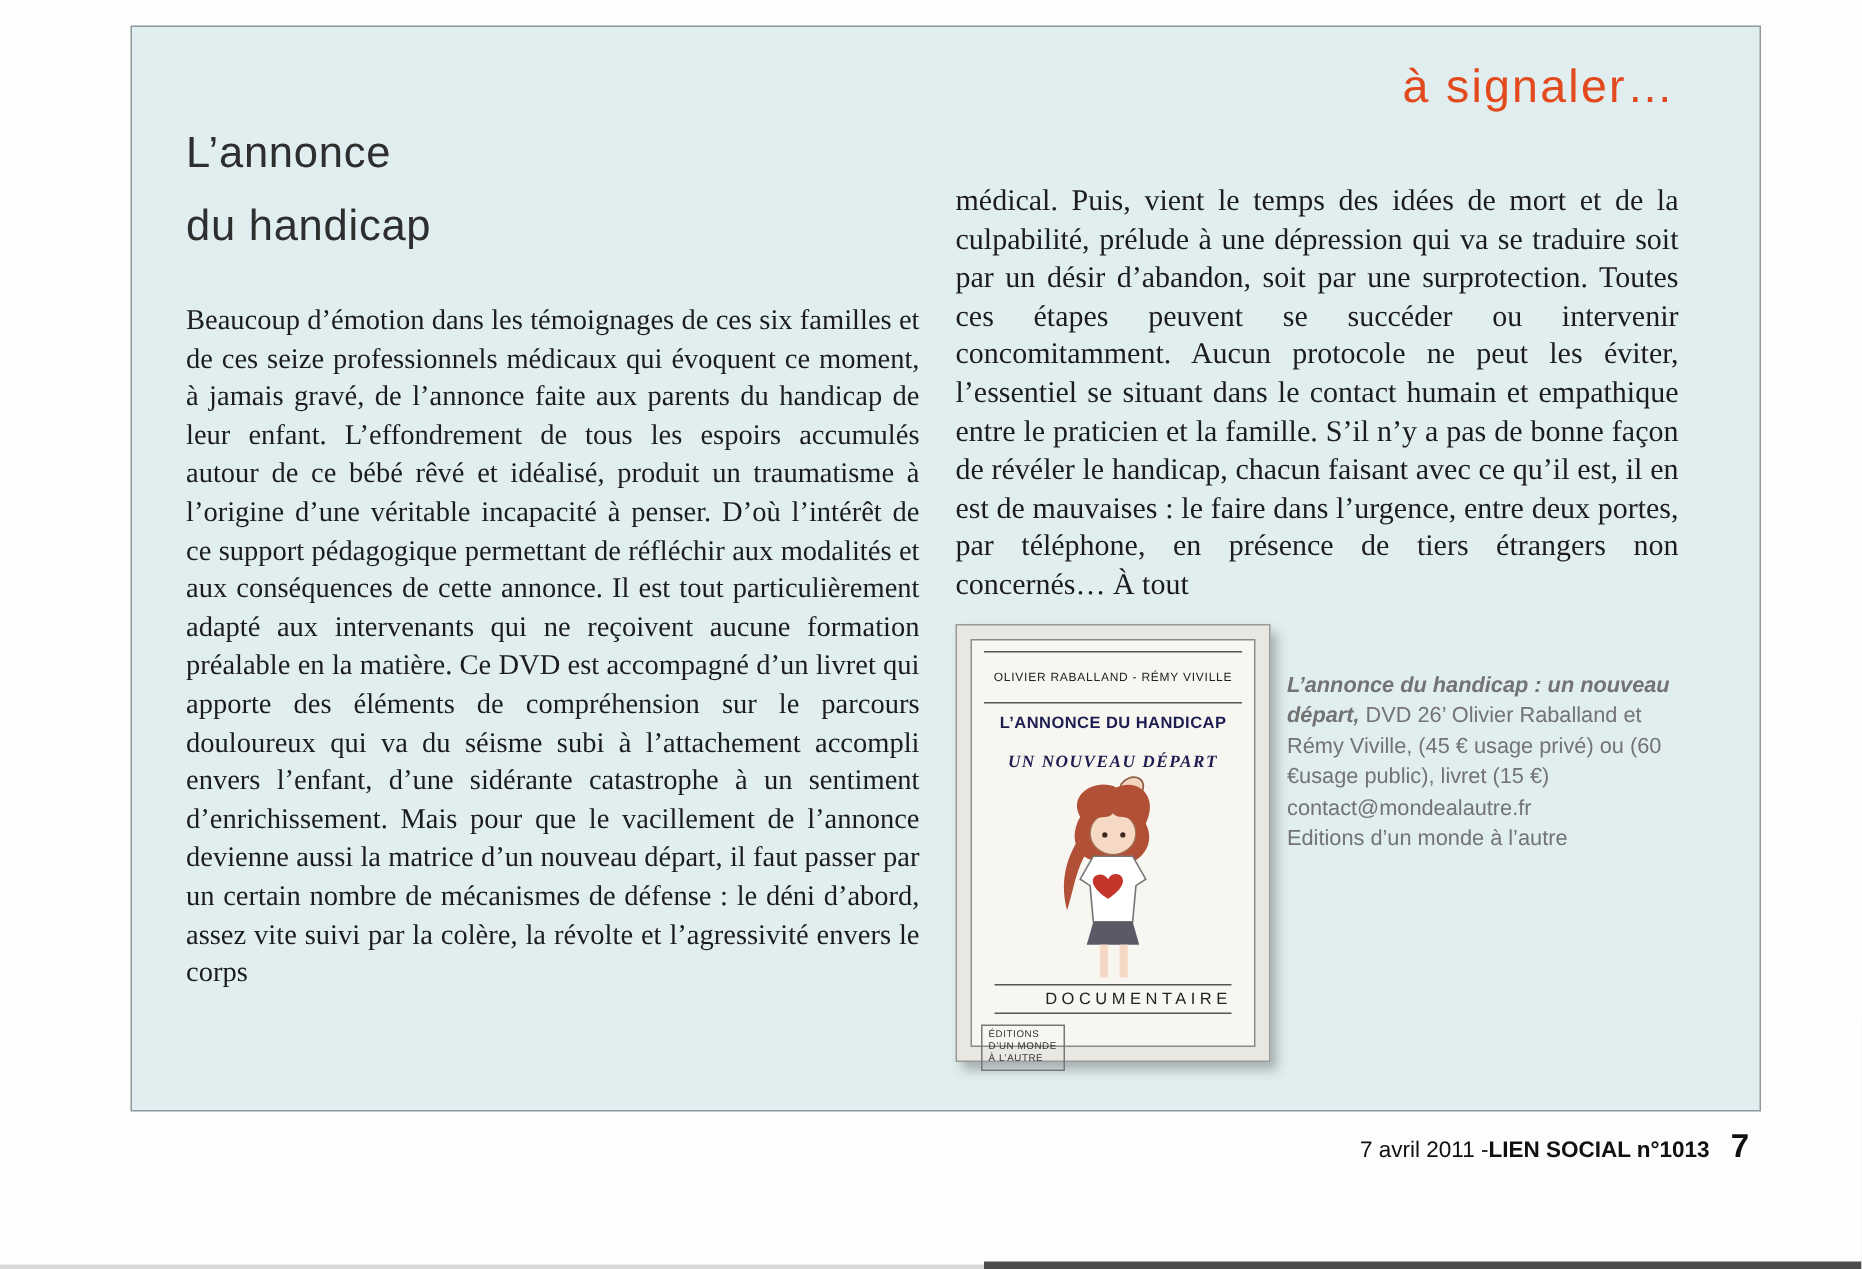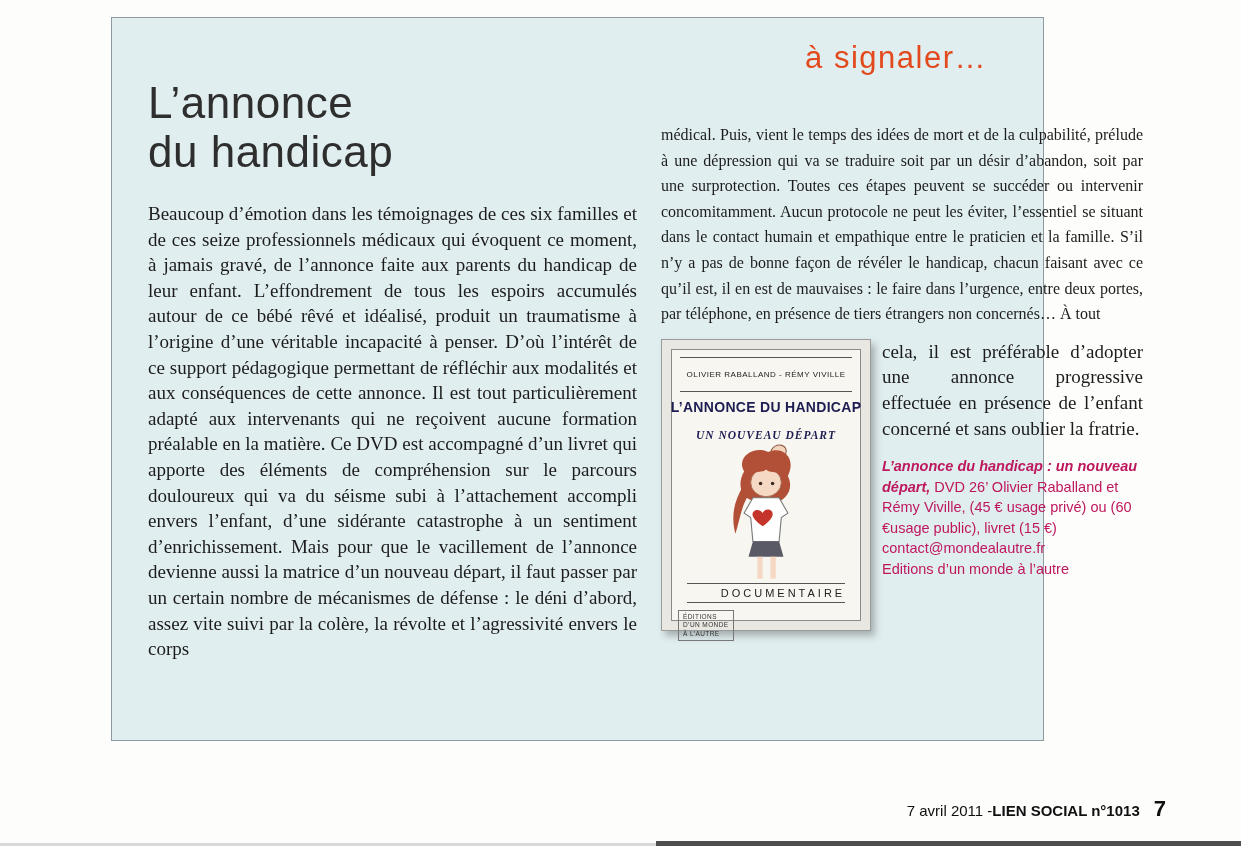--- a/index.html
+++ b/index.html
@@ -12,61 +12,61 @@
   }
   .scan-page {
     position:relative;
     width:1241px; height:846px;
     background:#fdfdfc;
     overflow:hidden;
   }
   
   .panel {
     position:absolute;
-    left:111px; top:17px;
-    width:933px; height:724px;
+    left:87px; top:17px;
+    width:1087px; height:724px;
     background:#e1eef0;
     border:1px solid #8f9aa0;
   }
   
   .section-header {
     position:absolute;
     top:22px; right:56px;
     font-family:"Liberation Sans", sans-serif;
     font-size:31px;
     letter-spacing:1.5px;
     color:#e2491c;
   }
   
   .article-title {
     position:absolute;
     left:36px; top:60px;
     font-family:"Liberation Sans", sans-serif;
     font-weight:500;
-    font-size:44px;
+    font-size:29px;
     line-height:49px;
     color:#2e2e2e;
     letter-spacing:0.5px;
   }
   
   .col-left {
     position:absolute;
     left:36px; top:183px;
     width:489px;
     font-size:19px;
     line-height:25.6px;
     text-align:justify;
   }
   .col-right {
     position:absolute;
     left:549px; top:104px;
     width:482px;
   }
   .col-right-top {
-    font-size:16px;
+    font-size:20px;
     line-height:25.6px;
     text-align:justify;
   }
   .media-row {
     margin-top:12px;
     display:flex;
     align-items:flex-start;
   }
   
   .dvd-cover {
@@ -93,21 +93,21 @@
     color:#222;
     border-top:1px solid #555;
     border-bottom:1px solid #555;
     padding:12px 6px;
     white-space:nowrap;
   }
   .dvd-title {
     margin-top:7px;
     font-family:"Liberation Sans", sans-serif;
     font-weight:bold;
-    font-size:14px;
+    font-size:11px;
     letter-spacing:0.3px;
     color:#1d1d52;
     white-space:nowrap;
   }
   .dvd-subtitle {
     margin-top:14px;
     font-family:"Liberation Serif", serif;
     font-style:italic;
     font-weight:bold;
     font-size:11.5px;
@@ -148,34 +148,34 @@
   .beside {
     margin-left:11px;
     width:261px;
   }
   .wrap-text {
     font-size:19px;
     line-height:25.6px;
     text-align:justify;
   }
   .caption {
-    margin-top:15px;
+    margin-top:31px;
     font-family:"Liberation Sans", sans-serif;
     font-size:14.5px;
     line-height:20.5px;
-    color:#be185d;
+    color:#737373;
   }
   .cap-lead {
     font-weight:bold;
     font-style:italic;
   }
   
   .footer {
     position:absolute;
-    right:75px; top:776px;
+    right:75px; top:732px;
     display:flex;
     align-items:baseline;
     font-family:"Liberation Sans", sans-serif;
     font-size:15px;
     color:#101010;
   }
   .footer .mag { font-weight:bold;margin-top:26px; }
   .footer .pagenum {
     font-weight:bold;
     font-size:22px;
@@ -246,21 +246,20 @@
               </svg>
             </div>
             <div class="dvd-genre">DOCUMENTAIRE</div>
             <div class="dvd-publisher">ÉDITIONS
 D’UN MONDE
 À L’AUTRE</div>
           </div>
         </div>
 
         <div class="beside">
-          <p class="wrap-text">cela, il est préférable d’adopter une annonce progressive effectuée en présence de l’enfant concerné et sans oublier la fratrie.</p>
           <div class="caption">
             <p><span class="cap-lead">L’annonce du handicap : un nouveau départ,</span><span> DVD 26’ Olivier Raballand et Rémy Viville, (45 € usage privé) ou (60 €usage public), livret (15 €)</span></p>
             <p>contact@mondealautre.fr</p>
             <p>Editions d’un monde à l’autre</p>
           </div>
         </div>
 
       </div>
     </div>
   </div>

